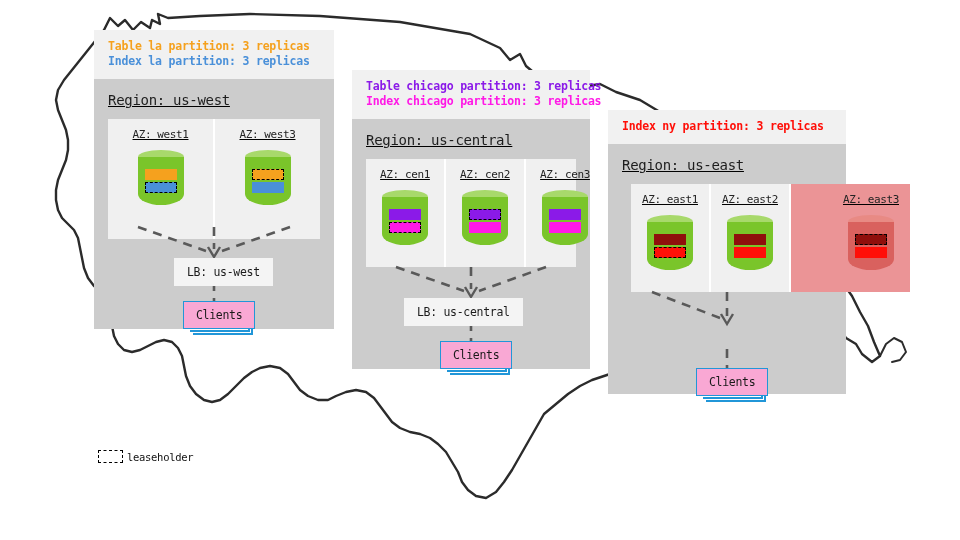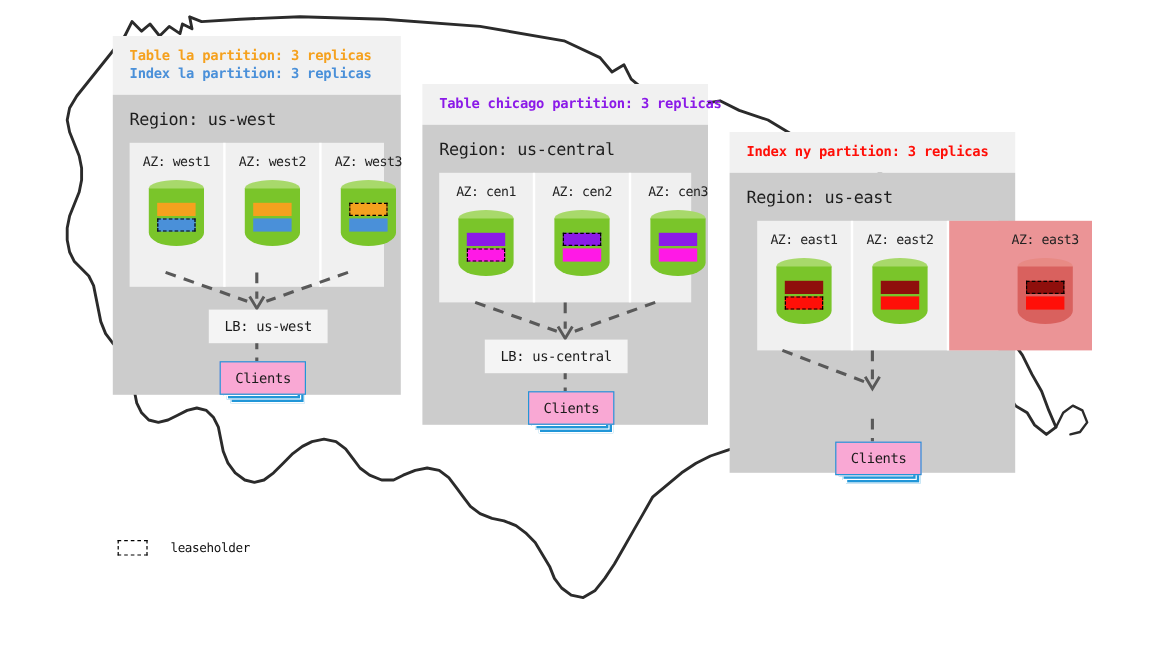--- a/index.html
+++ b/index.html
@@ -9,21 +9,21 @@
     font-family:"DejaVu Sans Mono","Liberation Mono",monospace;
   }
   #map-layer{position:absolute;left:0;top:0;width:960px;height:540px;}
 
   .region{position:absolute;}
   .legend-box{
     background:#f1f1f1;padding:9px 14px 10px 14px;
     font-size:11.5px;line-height:15px;letter-spacing:-0.2px;white-space:nowrap;
   }
   .legend-box div{font-weight:700;}
-  .region-body{background:#cccccc;padding:0;}
+  .region-body{background:#cccccc;padding:0;text-decoration:underline;}
   .region-title{
     font-size:14px;color:#1d1d1d;padding:13px 0 11px 14px;letter-spacing:-0.3px;
   }
   .az-strip{
     display:flex;background:#f0f0f0;margin:0 14px;position:relative;
   }
   .az-cell{
     flex:1;display:flex;flex-direction:column;align-items:center;
     padding:9px 0 0 0;position:relative;min-width:78px;
     border-right:2px solid #ffffff;
@@ -50,21 +50,21 @@
   .lb{
     position:absolute;background:#f4f4f4;font-size:11.5px;color:#1b1b1b;
     padding:7px 13px;white-space:nowrap;letter-spacing:-0.3px;
   }
   .clients{position:absolute;}
   .clients .sh{position:absolute;background:#2196d8;border:1.5px solid #ffffff;box-sizing:border-box;}
   .clients .front{position:relative;background:#f9a8d4;color:#1a1a1a;
     font-size:11.5px;padding:6px 12px;white-space:nowrap;letter-spacing:-0.3px;
     border:1.5px solid #2196d8;box-sizing:border-box;}
 
-  #legend-leaseholder{position:absolute;display:flex;align-items:center;gap:19px;}
+  #legend-leaseholder{position:absolute;display:flex;align-items:center;gap:4px;}
   #legend-leaseholder .swatch{width:23px;height:11px;border:1.6px dashed #000;}
   #legend-leaseholder .txt{font-size:10.5px;color:#111;letter-spacing:-0.3px;}
 </style>
 </head>
 <body>
 
 <svg id="map-layer" viewBox="0 0 960 540" xmlns="http://www.w3.org/2000/svg">
   <path fill="none" stroke="#2b2b2b" stroke-width="2.4" stroke-linejoin="round" stroke-linecap="round" d="M110,18 L118,26 L125,20 L133,30 L141,22 L150,28 L152,20 L160,24 L158,14 L168,18
        L200,16 L250,14 L320,16 L400,22 L470,34 L500,48 L510,60 L520,54 L526,66 L538,76
        L556,82 L572,80 L588,86 L600,84 L616,92 L640,100 L660,112 L676,120 L690,128
@@ -101,29 +101,20 @@
       <div class="az-cell">
         <div class="az-label">AZ: west1</div>
         <div class="cyl">
           <div class="top"></div>
           <div class="body"></div>
           <div class="bar b1" style="background:#f5a11e"></div>
           <div class="bar b2 lease" style="background:#4a90d9"></div>
         </div>
       </div>
 
-      <div class="az-cell">
-        <div class="az-label">AZ: west2</div>
-        <div class="cyl">
-          <div class="top"></div>
-          <div class="body"></div>
-          <div class="bar b1" style="background:#f5a11e"></div>
-          <div class="bar b2" style="background:#4a90d9"></div>
-        </div>
-      </div>
 
       <div class="az-cell">
         <div class="az-label">AZ: west3</div>
         <div class="cyl">
           <div class="top"></div>
           <div class="body"></div>
           <div class="bar b1 lease" style="background:#f5a11e"></div>
           <div class="bar b2" style="background:#4a90d9"></div>
         </div>
       </div>
@@ -144,20 +135,21 @@
       <div class="sh" style="left:6px;top:6px;width:62px;height:26px;"></div>
       <div class="sh" style="left:3px;top:3px;width:62px;height:26px;"></div>
       <div class="front">Clients</div>
     </div>
   </div>
 </div>
 
 <div class="region" id="region-us-central" style="left:352px;top:70px;width:238px;">
   <div class="legend-box">
     <div style="color:#8b1ae8">Table chicago partition: 3 replicas</div>
+    <div style="color:#ff19e6">Index chicago partition: 3 replicas</div>
   </div>
   <div class="region-body" style="height:250px;position:relative;">
     <div class="region-title">Region: us-central</div>
     <div class="az-strip" style="height:108px;justify-content:space-between;">
 
       <div class="az-cell">
         <div class="az-label">AZ: cen1</div>
         <div class="cyl">
           <div class="top"></div>
           <div class="body"></div>

